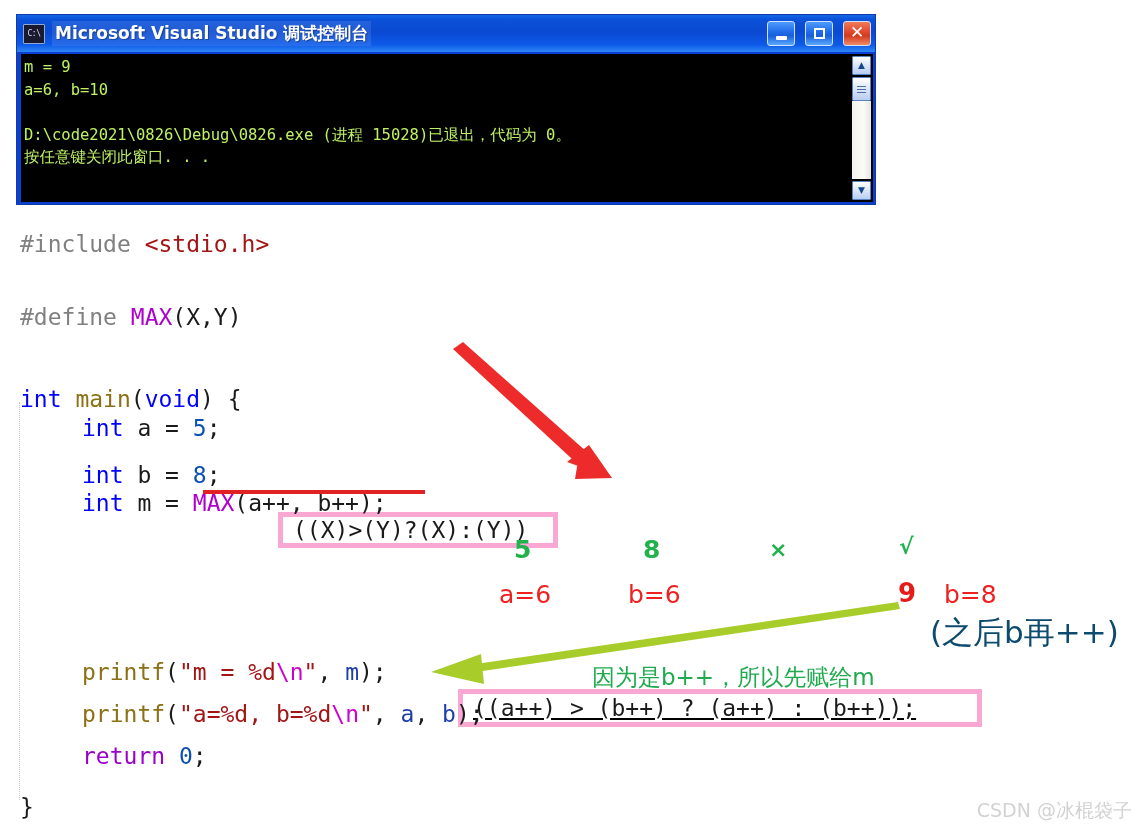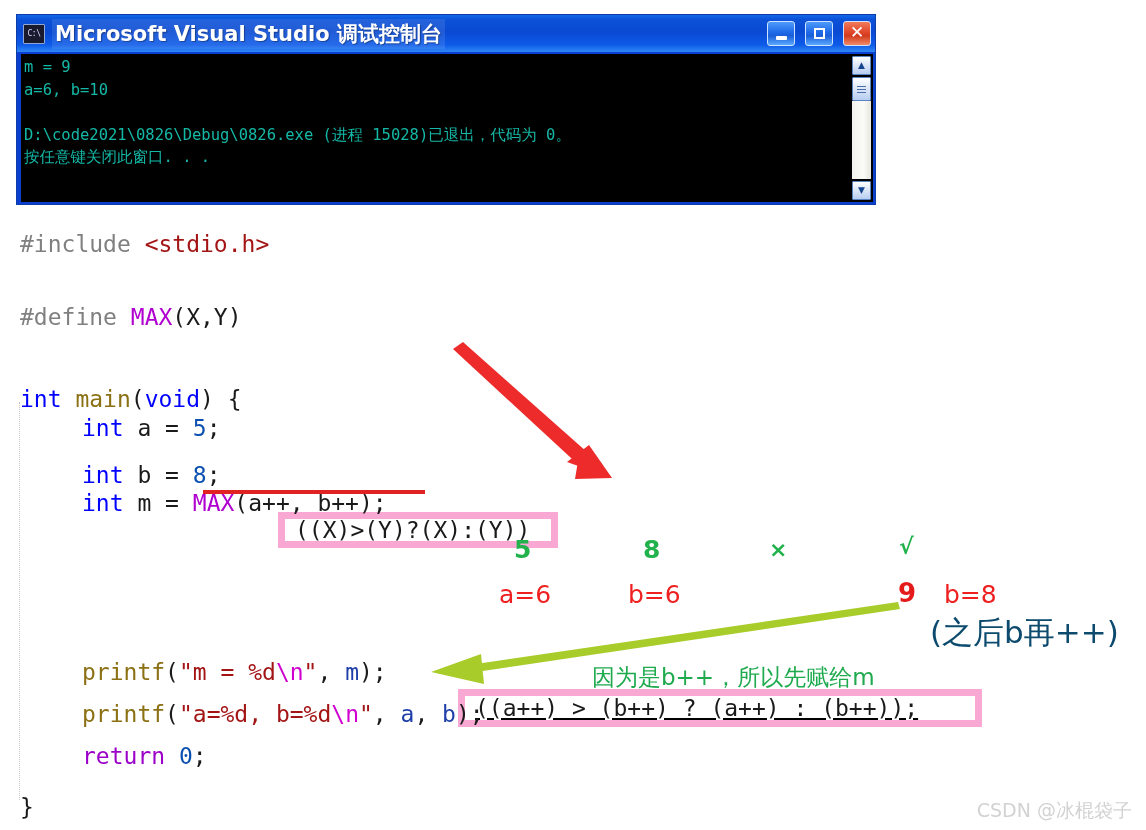--- a/index.html
+++ b/index.html
@@ -49,21 +49,21 @@
     display: flex;
     align-items: center;
     justify-content: center;
     font-family: "DejaVu Sans Mono", monospace;
     font-size: 8px;
     color: #d8d8ff;
     letter-spacing: -0.5px;
   }
   #console-title-text {
     color: #ffffff;
-    font-size: 21px;
+    font-size: 17px;
     font-weight: bold;
     font-family: "DejaVu Sans", sans-serif;
     text-shadow: 1px 1px 1px rgba(0,0,0,.35);
     white-space: nowrap;
     background: rgba(255,255,255,0.10);
     padding: 1px 3px;
   }
   .titlebar-spacer { flex: 1 1 auto; }
   .win-btn {
     width: 28px; height: 25px;
@@ -107,21 +107,21 @@
     left: 4px; top: 39px;
     width: 852px; height: 148px;
     background: #000000;
     box-sizing: border-box;
     overflow: hidden;
   }
   #console-text {
     position: absolute;
     left: 3px; top: 2px;
     width: 810px;
-    color: #14b8a6;
+    color: #bef264;
     font-family: "DejaVu Sans Mono", monospace;
     font-size: 15.5px;
     line-height: 22.5px;
     white-space: pre;
     letter-spacing: 0px;
   }
   
   #console-scrollbar {
     position: absolute;
     right: 0; top: 0;
@@ -193,21 +193,21 @@
   #indent-guide {
     position: absolute;
     left: 19px; top: 187px;
     width: 0; height: 398px;
     border-left: 1px dotted #c8c8c8;
   }
 
   
   .green-box {
     position: absolute;
-    border: 7px solid #f9a8d4;
+    border: 5px solid #f9a8d4;
     box-sizing: border-box;
     background: #ffffff;
     display: flex;
     align-items: center;
     padding-left: 10px;
   }
   .green-box .boxtext {
     font-family: "DejaVu Sans Mono", monospace;
     font-size: 23px;
     white-space: pre;

